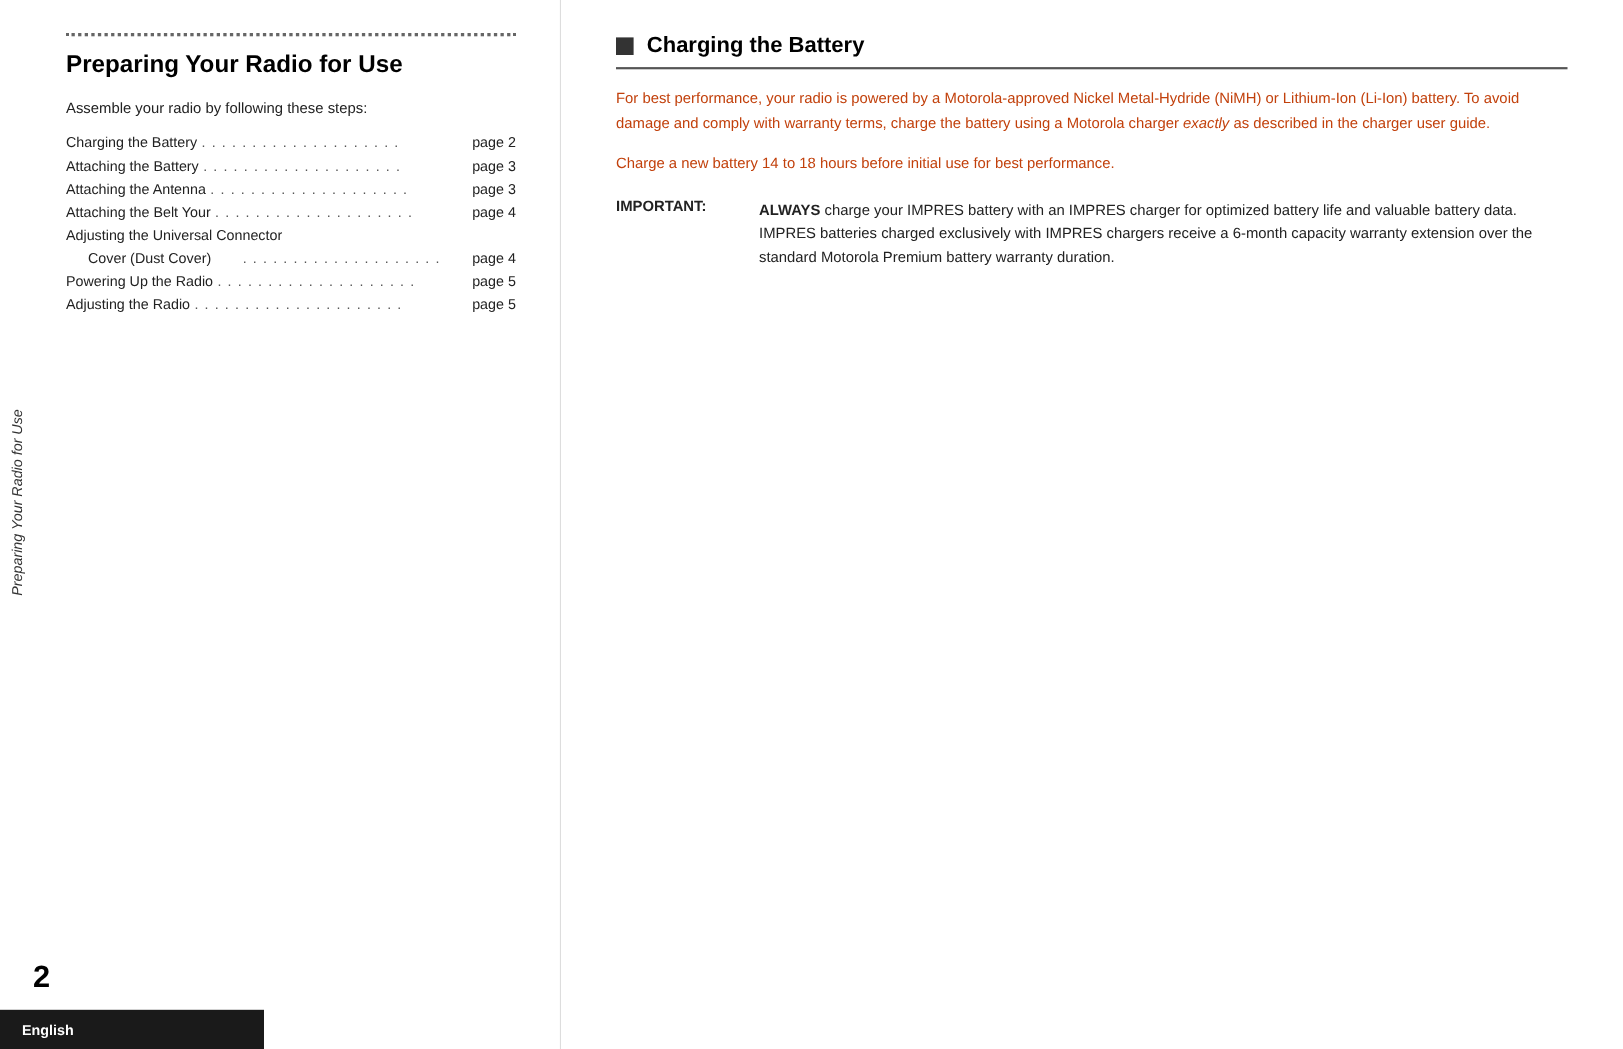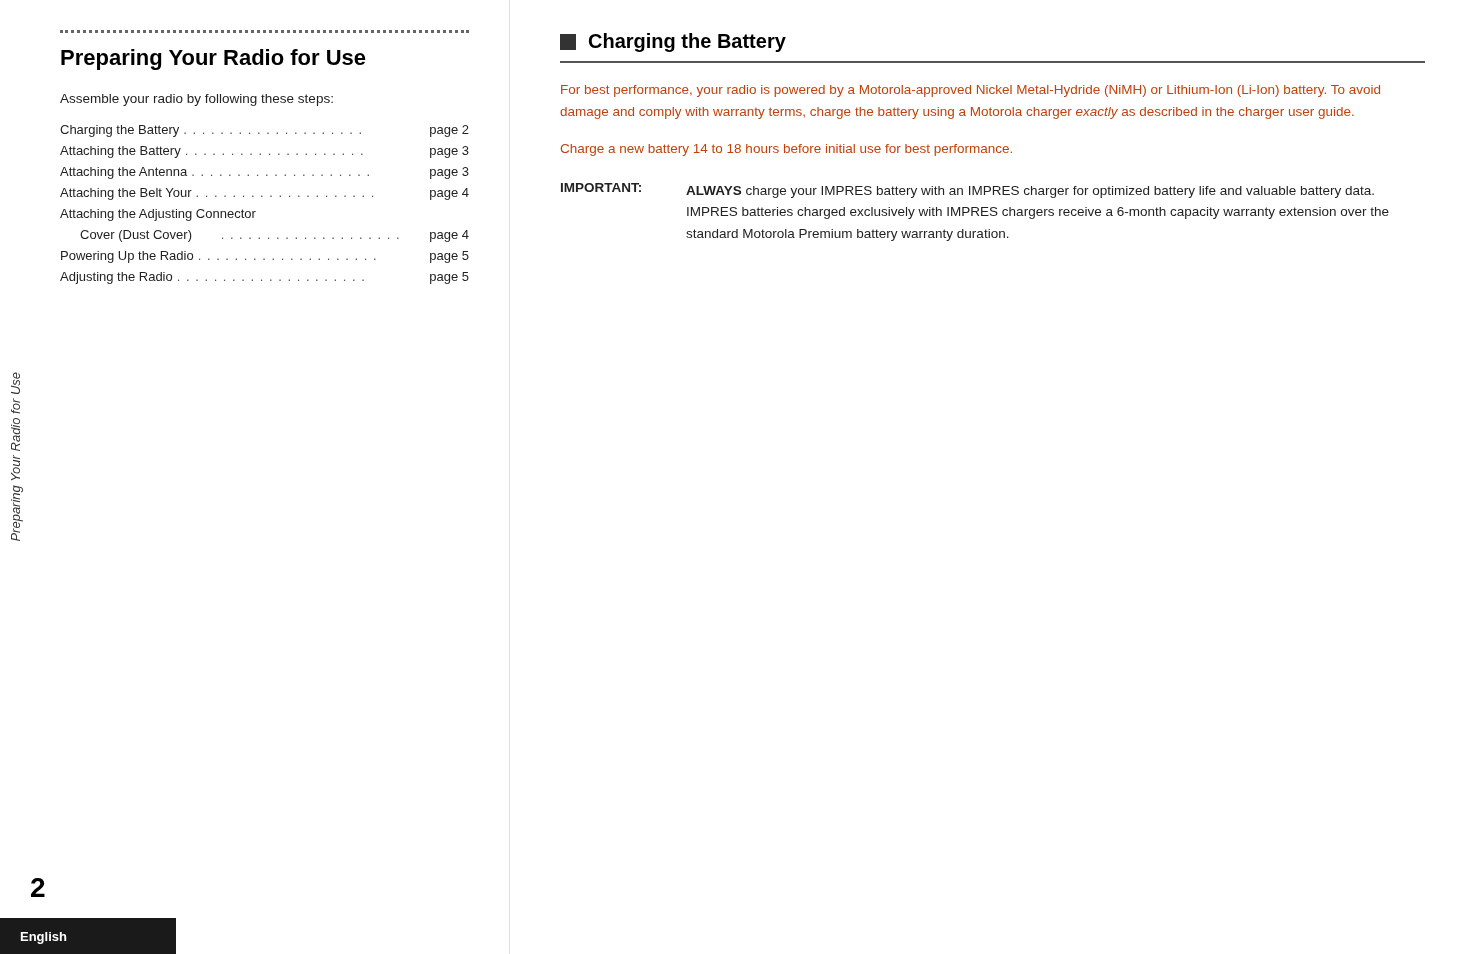--- a/index.html
+++ b/index.html
@@ -48,21 +48,21 @@
       font-size: 28px;
       font-weight: bold;
       color: #000;
     }
 
     
     .language-bar {
       position: absolute;
       bottom: 0;
       left: 0;
-      width: 176px;
+      width: 240px;
       height: 36px;
       background: #1a1a1a;
       display: flex;
       align-items: center;
       padding: 0 20px;
     }
 
     .language-bar span {
       color: #ffffff;
       font-size: 13px;
@@ -178,36 +178,36 @@
       margin-bottom: 16px;
     }
 
     .body-text em {
       font-style: italic;
     }
 
     .important-block {
       display: flex;
       margin-top: 20px;
+      gap: 24px;
     }
 
     .important-label {
       font-weight: bold;
       font-size: 13.5px;
       white-space: nowrap;
       flex-shrink: 0;
       margin-right: 16px;
       min-width: 90px;
     }
 
     .important-content {
       font-size: 13.5px;
       line-height: 1.6;
       color: #222;
-      margin-left: 20px;
     }
 
     .important-content strong {
       font-weight: bold;
     }
   </style>
 </head>
 <body>
 
 <div class="sidebar-label">
@@ -247,21 +247,21 @@
         <span class="toc-page">page 3</span>
       </li>
 
       <li class="toc-item">
         <span class="toc-item-label">Attaching the Belt Your</span>
         <span class="toc-dots">. . . . . . . . . . . . . . . . . . . .</span>
         <span class="toc-page">page 4</span>
       </li>
 
       <li class="toc-item">
-        <span class="toc-item-label">Attaching the Adjusting Connector</span>
+        <span class="toc-item-label">Adjusting the Universal Connector</span>
       </li>
 
       <li class="toc-item toc-item-indented">
         <span class="toc-item-label">Cover (Dust Cover)</span>
         <span class="toc-dots">. . . . . . . . . . . . . . . . . . . .</span>
         <span class="toc-page">page 4</span>
       </li>
 
       <li class="toc-item">
         <span class="toc-item-label">Powering Up the Radio</span>

